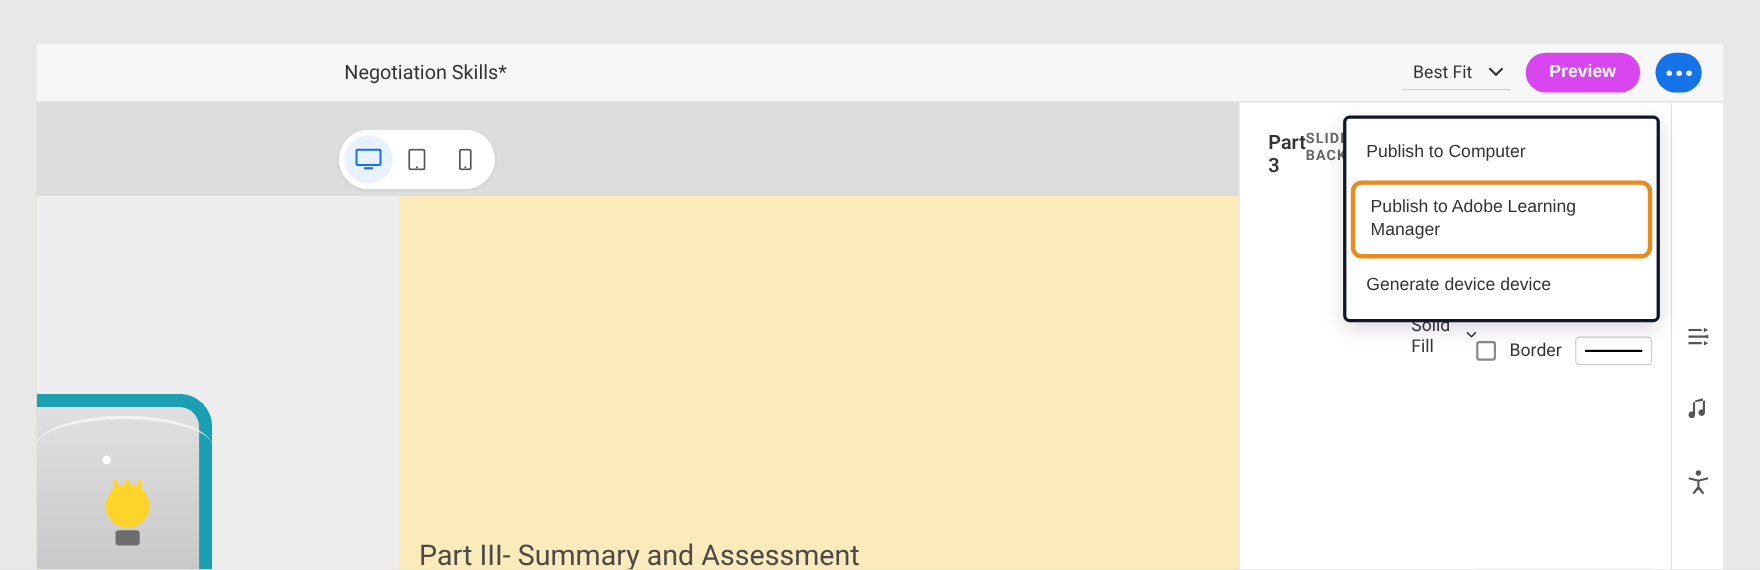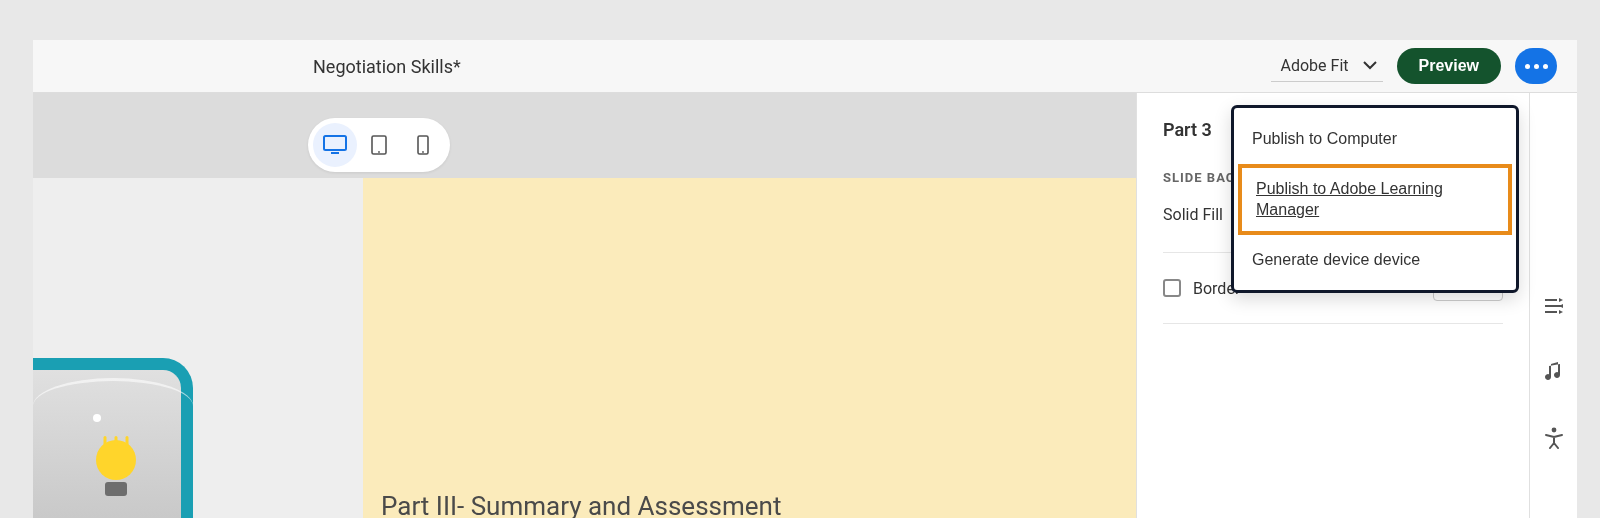--- a/index.html
+++ b/index.html
@@ -7,21 +7,21 @@
     margin: 0;
     background: #e8e8e8;
     font-family: -apple-system, BlinkMacSystemFont, "Segoe UI", Roboto, Arial, sans-serif;
     color: #333;
     font-size: 16px;
   }
   .page-frame {
     width: 1600px;
     height: 518px;
     position: relative;
-    padding: 40px 23px 0 33px;
+    padding: 40px 33px 0 33px;
     overflow: hidden;
   }
   .app {
     width: 100%;
     height: 100%;
     background: #dcdcdc;
     display: flex;
     flex-direction: column;
     overflow: hidden;
     position: relative;
@@ -57,21 +57,21 @@
     color: #333;
     padding: 6px 6px 6px 10px;
     border-bottom: 1px solid #ccc;
     cursor: pointer;
   }
   .chevron-down {
     width: 14px; height: 9px;
   }
   .chevron-down svg { display:block; width:100%; height:100%; }
   .preview-btn {
-    background: #14532d;
+    background: #d946ef;
     color: #fff;
     border: none;
     height: 36px;
     border-radius: 19px;
     padding: 0 22px;
     font-size: 16px;
     font-weight: 600;
     cursor: pointer;
     display:flex;
     align-items:center;
@@ -190,21 +190,21 @@
     font-size:26px;
     color:#4a4a4a;
     font-weight:400;
   }
 
   .right-panel {
     width: 393px;
     background: #fff;
     border-left: 1px solid #e0e0e0;
     display:flex;
-    flex-direction:column;
+    flex-direction:row;
     padding: 26px 26px 0 26px;
   }
   .panel-title {
     font-size:18px;
     font-weight:600;
     color:#333;
     margin-bottom: 30px;
   }
   .panel-section-label {
     font-size:13px;
@@ -274,37 +274,36 @@
     color:#333;
     text-align:left;
     background:transparent;
     border:none;
     cursor:pointer;
     line-height:1.35;
   }
   .popup-item.highlighted {
     border:4px solid #e88b1a;
     margin:0 4px;
-    border-radius:0;
+    border-radius:10px;
     padding:10px 14px;
-    text-decoration:underline;
   }
 </style>
 </head>
 <body>
 
 <div class="page-frame">
   <div class="app">
 
     <div class="header-bar">
       <div class="title">Negotiation Skills*</div>
 
       <div class="header-right">
         <div class="zoom-select">
-          <span>Adobe Fit</span>
+          <span>Best Fit</span>
           <span class="chevron-down">
             <svg viewBox="0 0 14 9">
                 <path d="M1 1l6 6 6-6" fill="none" stroke="#333" stroke-width="2"></path>
               </svg>
           </span>
         </div>
         <button class="preview-btn">
           <span>Preview</span>
         </button>
         <button class="more-btn">

